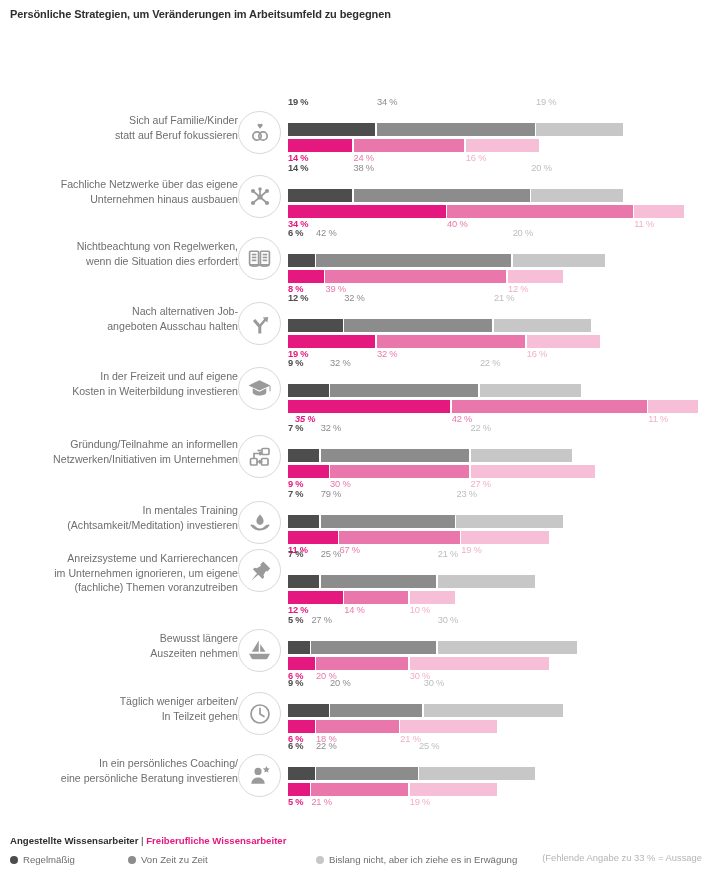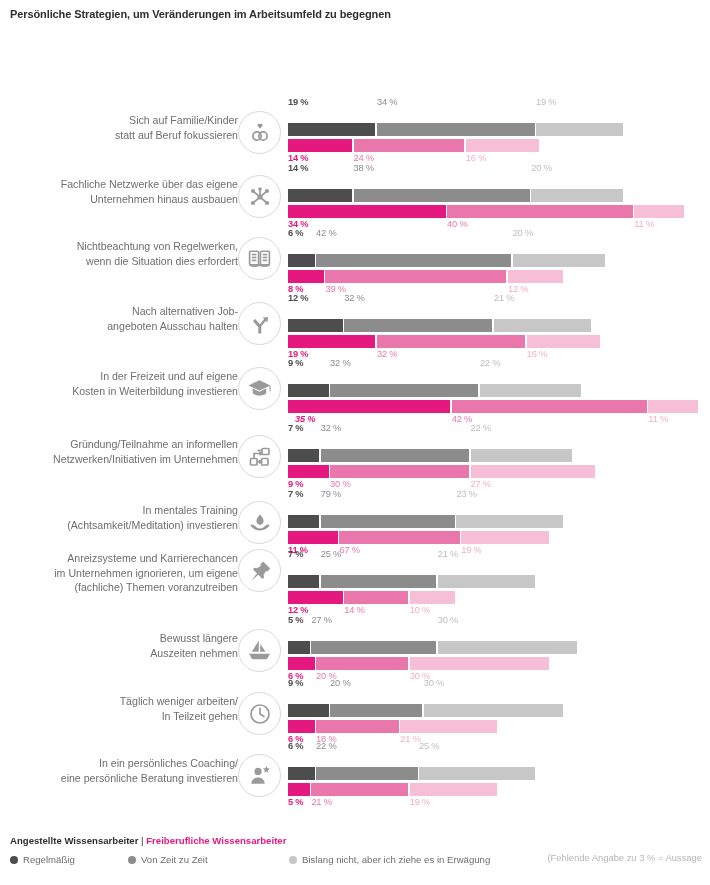--- a/index.html
+++ b/index.html
@@ -52,21 +52,21 @@
   .tg1{color:#4d4d4d;font-weight:bold;} .tg2{color:#8c8c8c;} .tg3{color:#bdbdbd;}
   .tp1{color:#e5187f;font-weight:bold;} .tp2{color:#ea77ab;} .tp3{color:#f2aecb;}
 
   .footer{position:absolute;left:10px;bottom:20px;right:10px;}
   .f-title{font-size:9.6px;font-weight:bold;color:#2f2f2f;margin-bottom:7px;}
   .f-title .pinktxt{color:#e5187f;}
   .f-title .sep{color:#2f2f2f;font-weight:normal;}
   .legend{font-size:9.6px;color:#6e6e6e;}
   .legend .li{display:inline-block;margin-right:0;vertical-align:middle;}
   .legend .li:nth-child(1){width:118px;}
-  .legend .li:nth-child(2){width:161px;}
+  .legend .li:nth-child(2){width:188px;}
   .dot{display:inline-block;width:8px;height:8px;border-radius:50%;margin-right:5px;vertical-align:-1px;}
   .note{
     position:absolute;right:8px;bottom:20px;text-align:right;
     font-size:9.4px;line-height:14px;color:#b5b5b5;
   }
 </style>
 </head>
 <body>
 
 <div class="head">
@@ -390,14 +390,14 @@
   </div>
 
 <div class="footer">
   <div class="f-title">
     <span>Angestellte Wissensarbeiter</span><span class="sep"> | </span><span class="pinktxt">Freiberufliche Wissensarbeiter</span>
   </div>
   <div class="legend" id="legend"><span class="li"><span class="dot" style="background: rgb(77, 77, 77);"></span><span>Regelmäßig</span></span><span class="li"><span class="dot" style="background: rgb(140, 140, 140);"></span><span>Von Zeit zu Zeit</span></span><span class="li"><span class="dot" style="background: rgb(199, 199, 199);"></span><span>Bislang nicht, aber ich ziehe es in Erwägung</span></span></div>
 </div>
 
 <div class="note">
-  <div>(Fehlende Angabe zu 3 % = Aussage</div>
+  <div>(Fehlende Angabe zu 33 % = Aussage</div>
 </div>
 
 </body></html>

